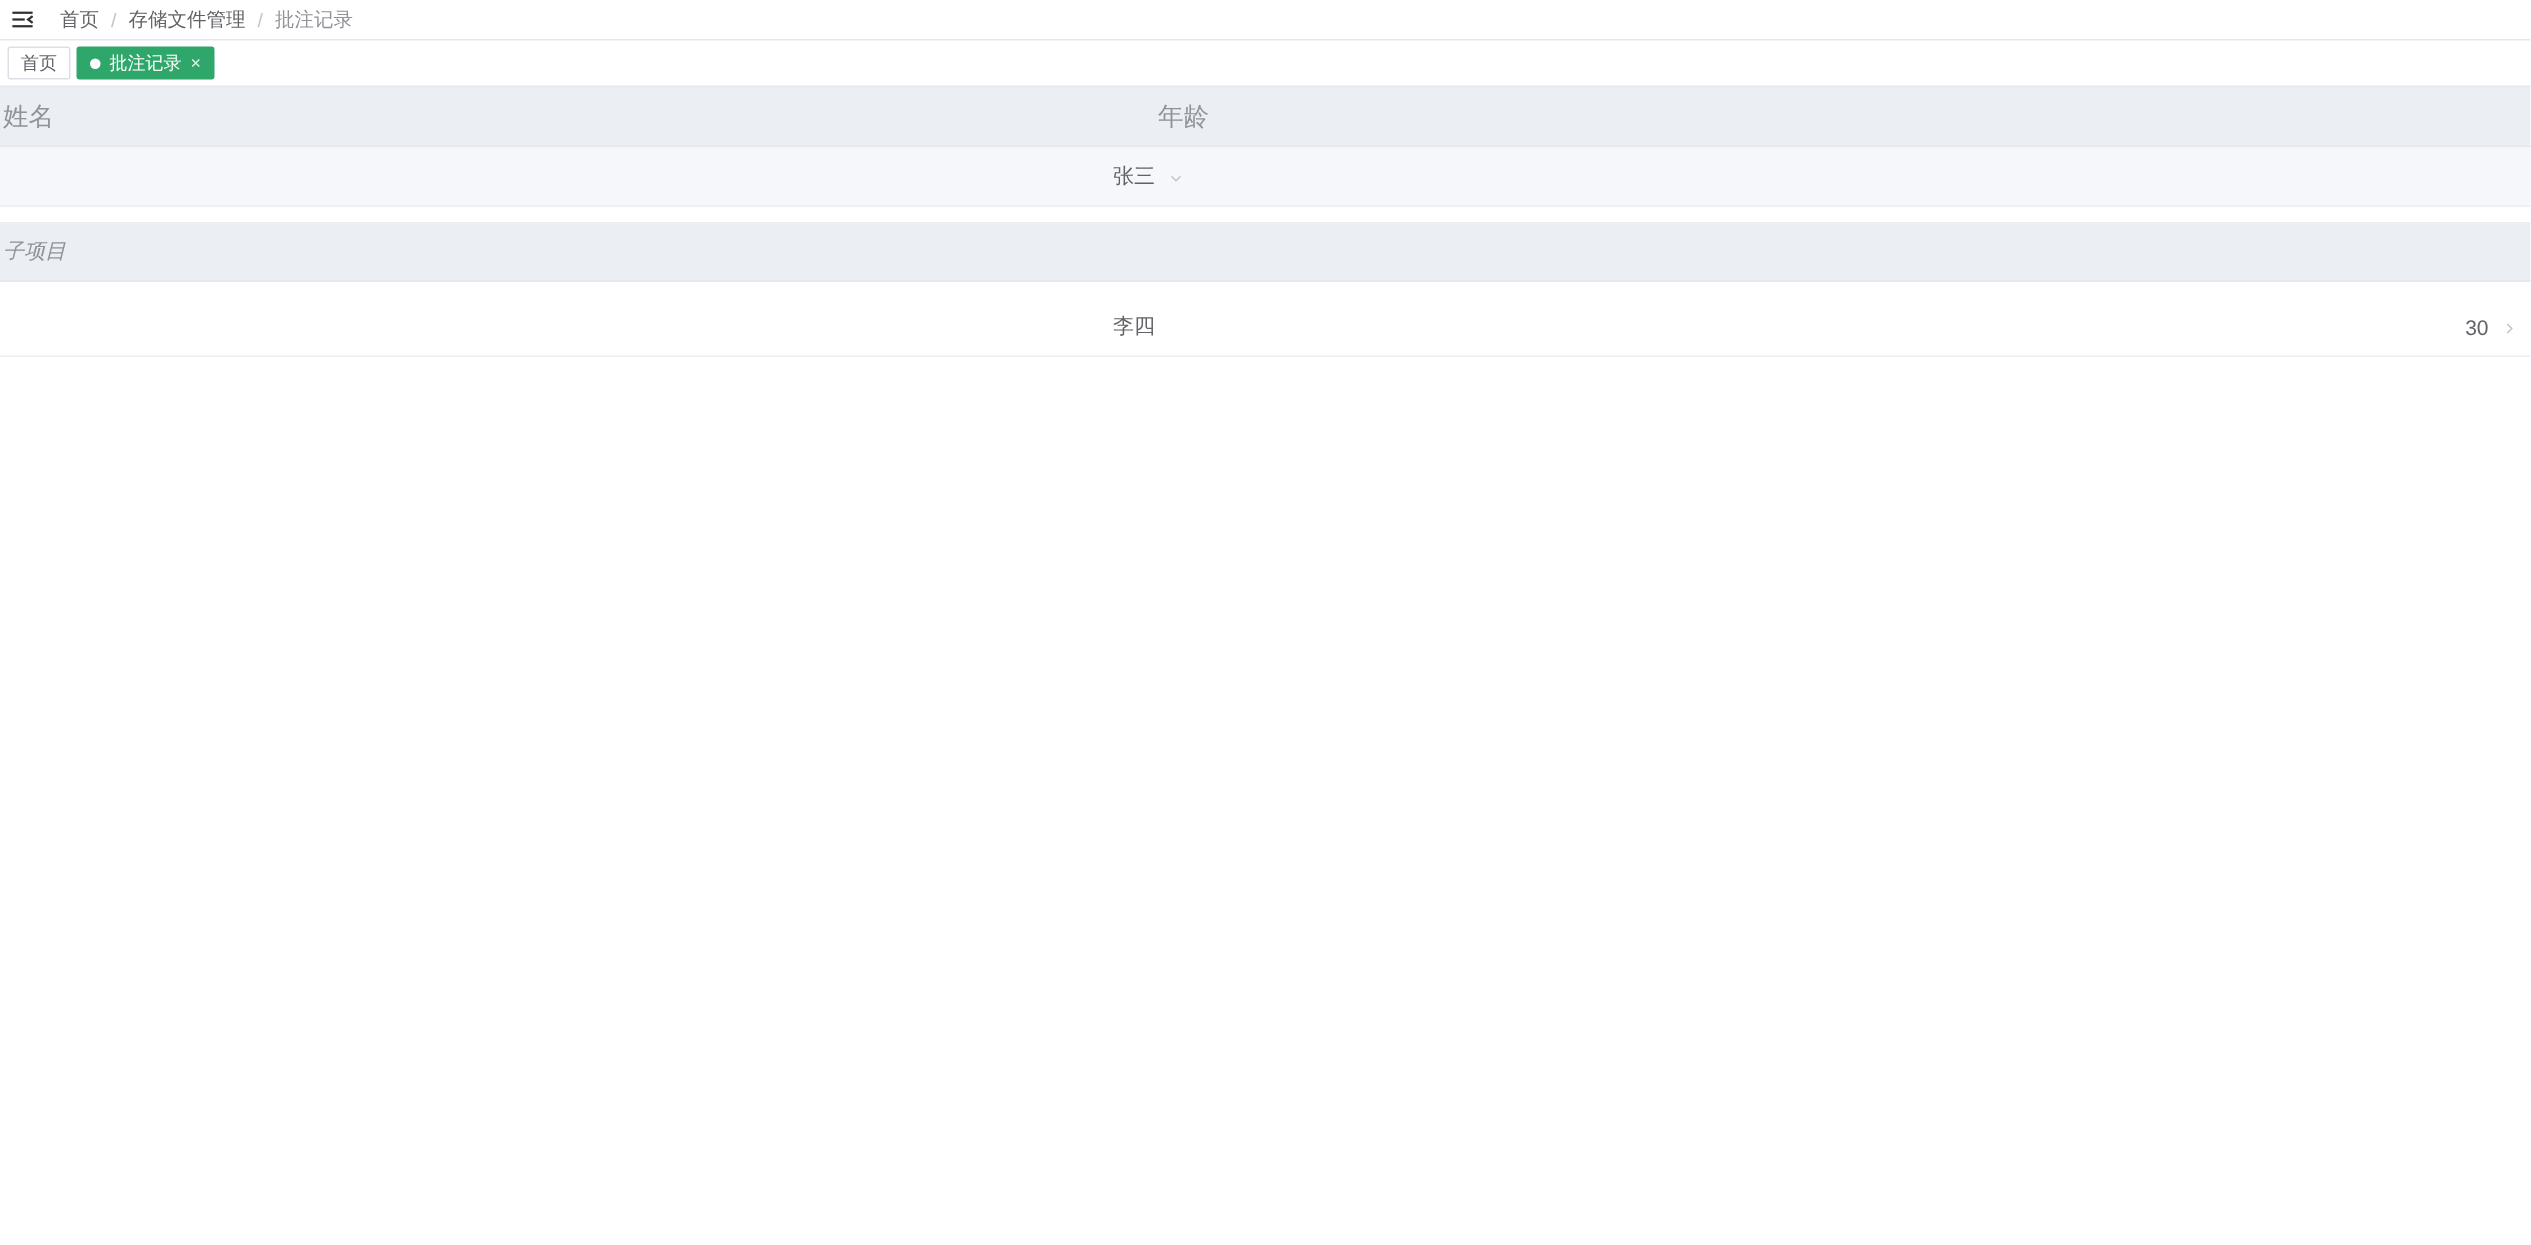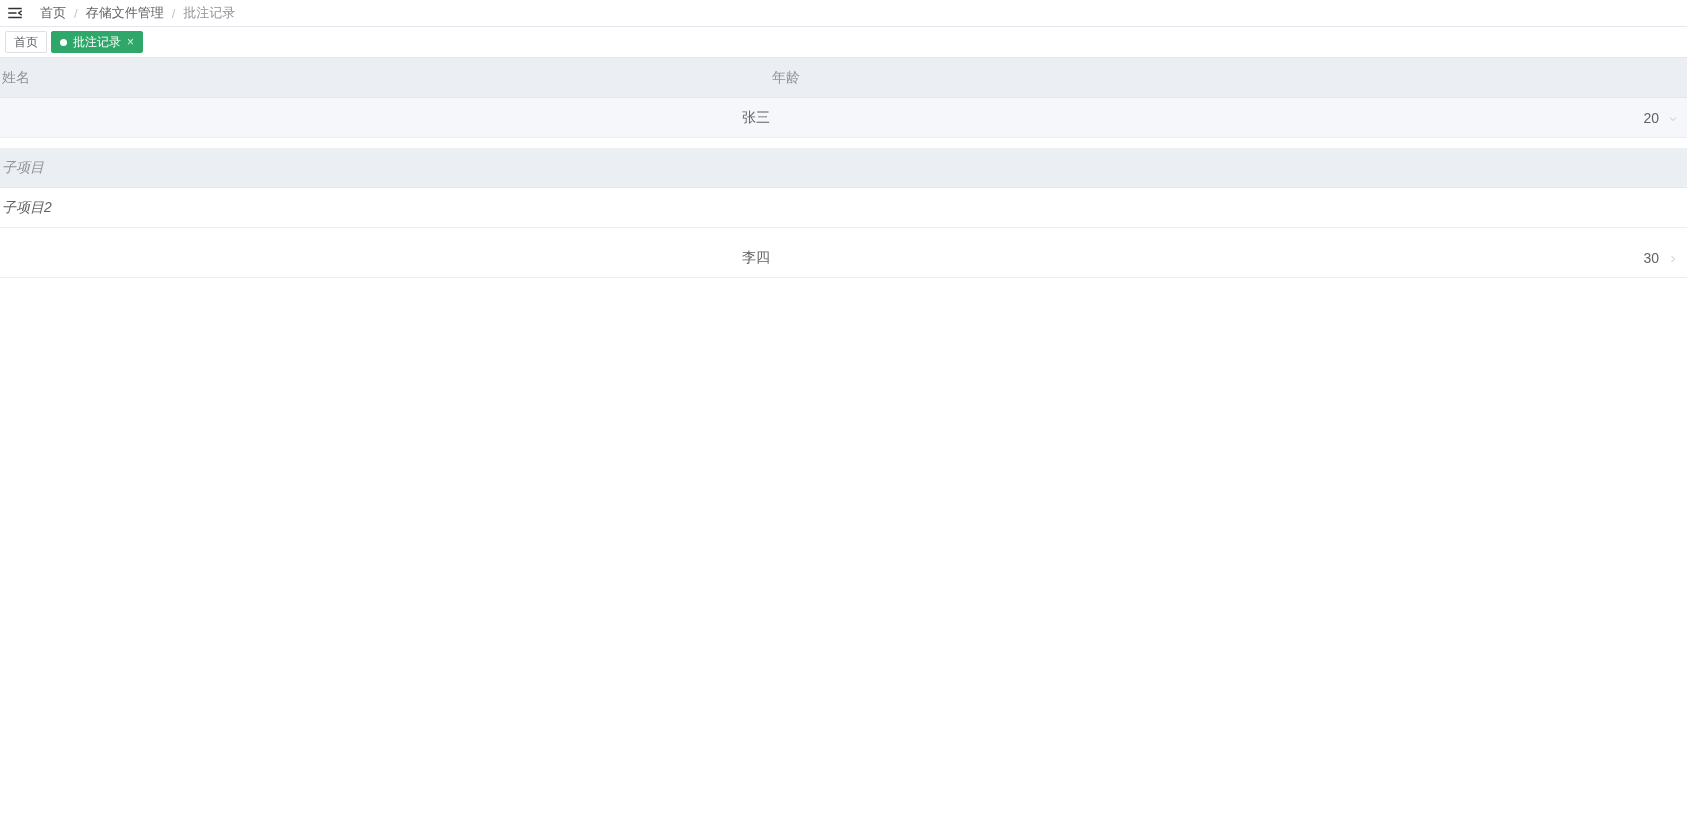--- a/index.html
+++ b/index.html
@@ -93,21 +93,21 @@
     }
     .table {
       width: 100%;
     }
     .table-header-row {
       display: flex;
       background: #ebeef2;
       height: 40px;
       align-items: center;
       color: #909399;
-      font-size: 14px;
+      font-size: 17px;
       border-bottom: 1px solid #e4e7ed;
     }
     .col-name {
       width: 770px;
       padding-left: 2px;
     }
     .col-age {
       flex: 1;
       padding-left: 2px;
     }
@@ -201,36 +201,32 @@
 
 <div class="table">
   <div class="table-header-row">
     <div class="col-name">姓名</div>
     <div class="col-age">年龄</div>
     <div class="col-expand"></div>
   </div>
 
   <div class="table-row hover">
     <div class="col-name">张三</div>
-    <div class="col-age">20</div>
     <div class="col-expand">
       <span class="chevron">
         <svg viewBox="0 0 24 24">
             <polyline points="6,9 12,15 18,9"></polyline>
           </svg>
       </span>
     </div>
   </div>
 
   <div class="expand-area">
     <div class="sub-header">
       <div class="sub-col">子项目</div>
-    </div>
-    <div class="sub-row">
-      <div class="sub-col">子项目2</div>
     </div>
     <div class="expand-spacer"></div>
   </div>
 
   <div class="table-row">
     <div class="col-name">李四</div>
     <div class="col-age">30</div>
     <div class="col-expand">
       <span class="chevron">
         <svg viewBox="0 0 24 24">

